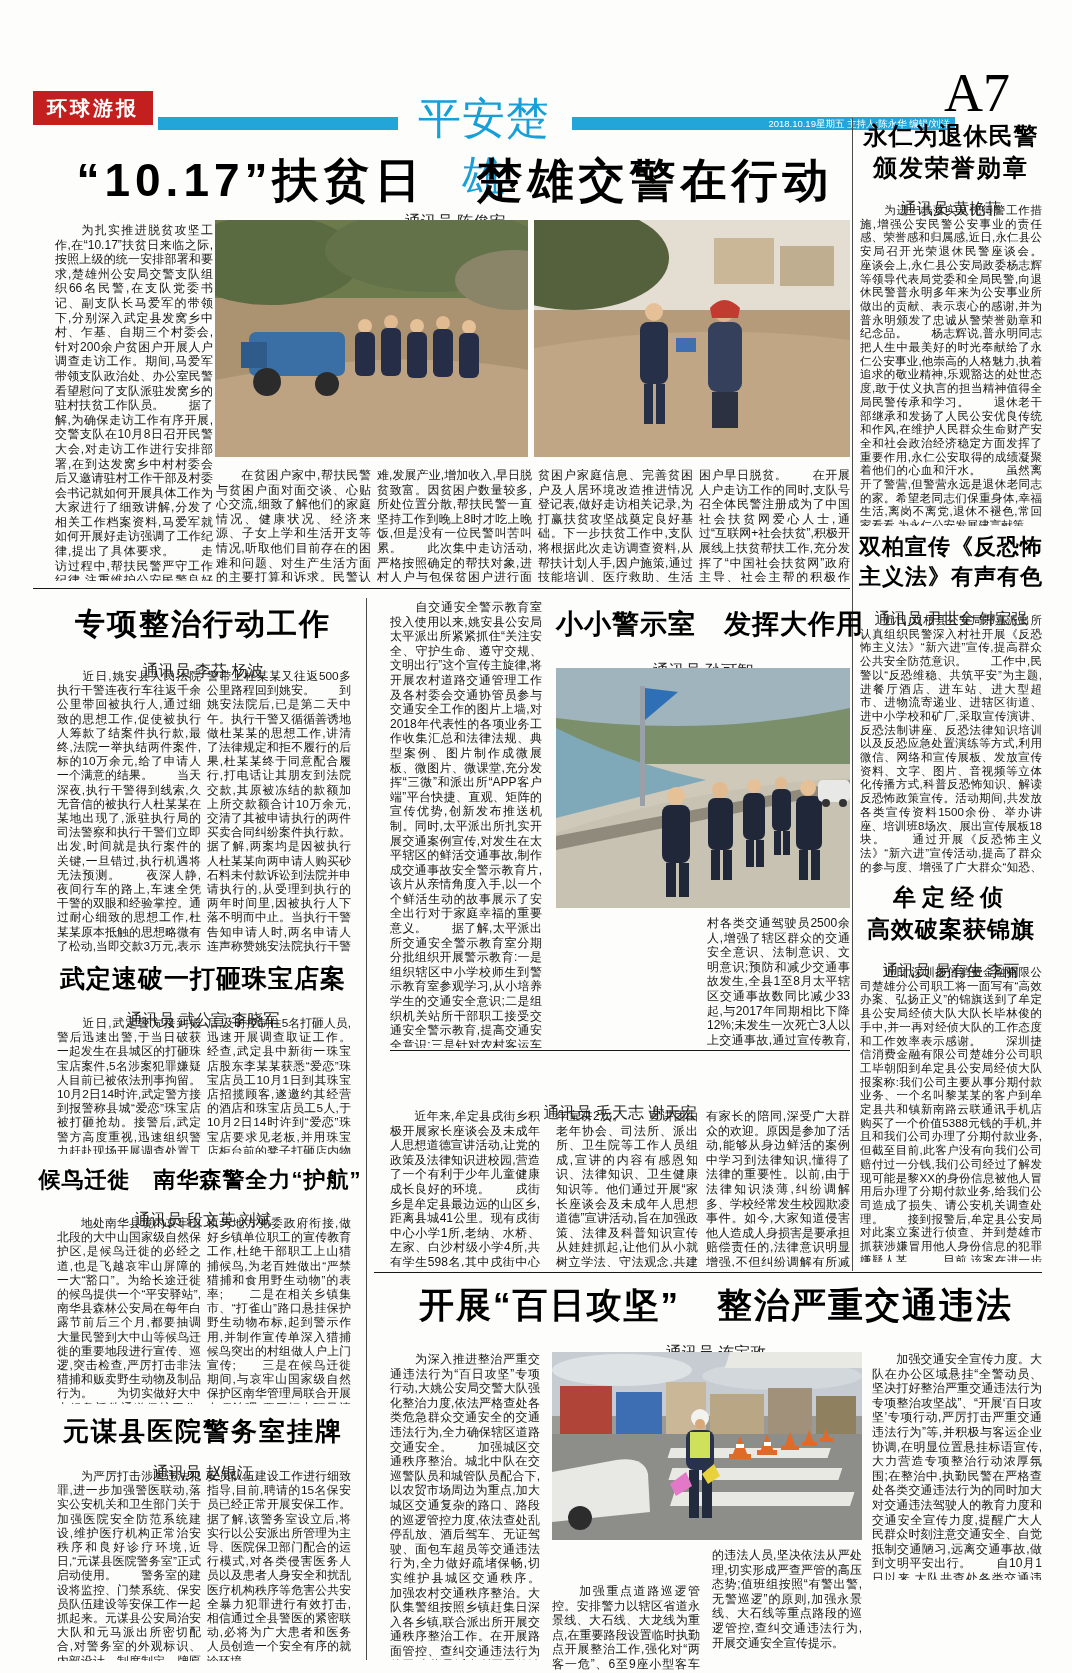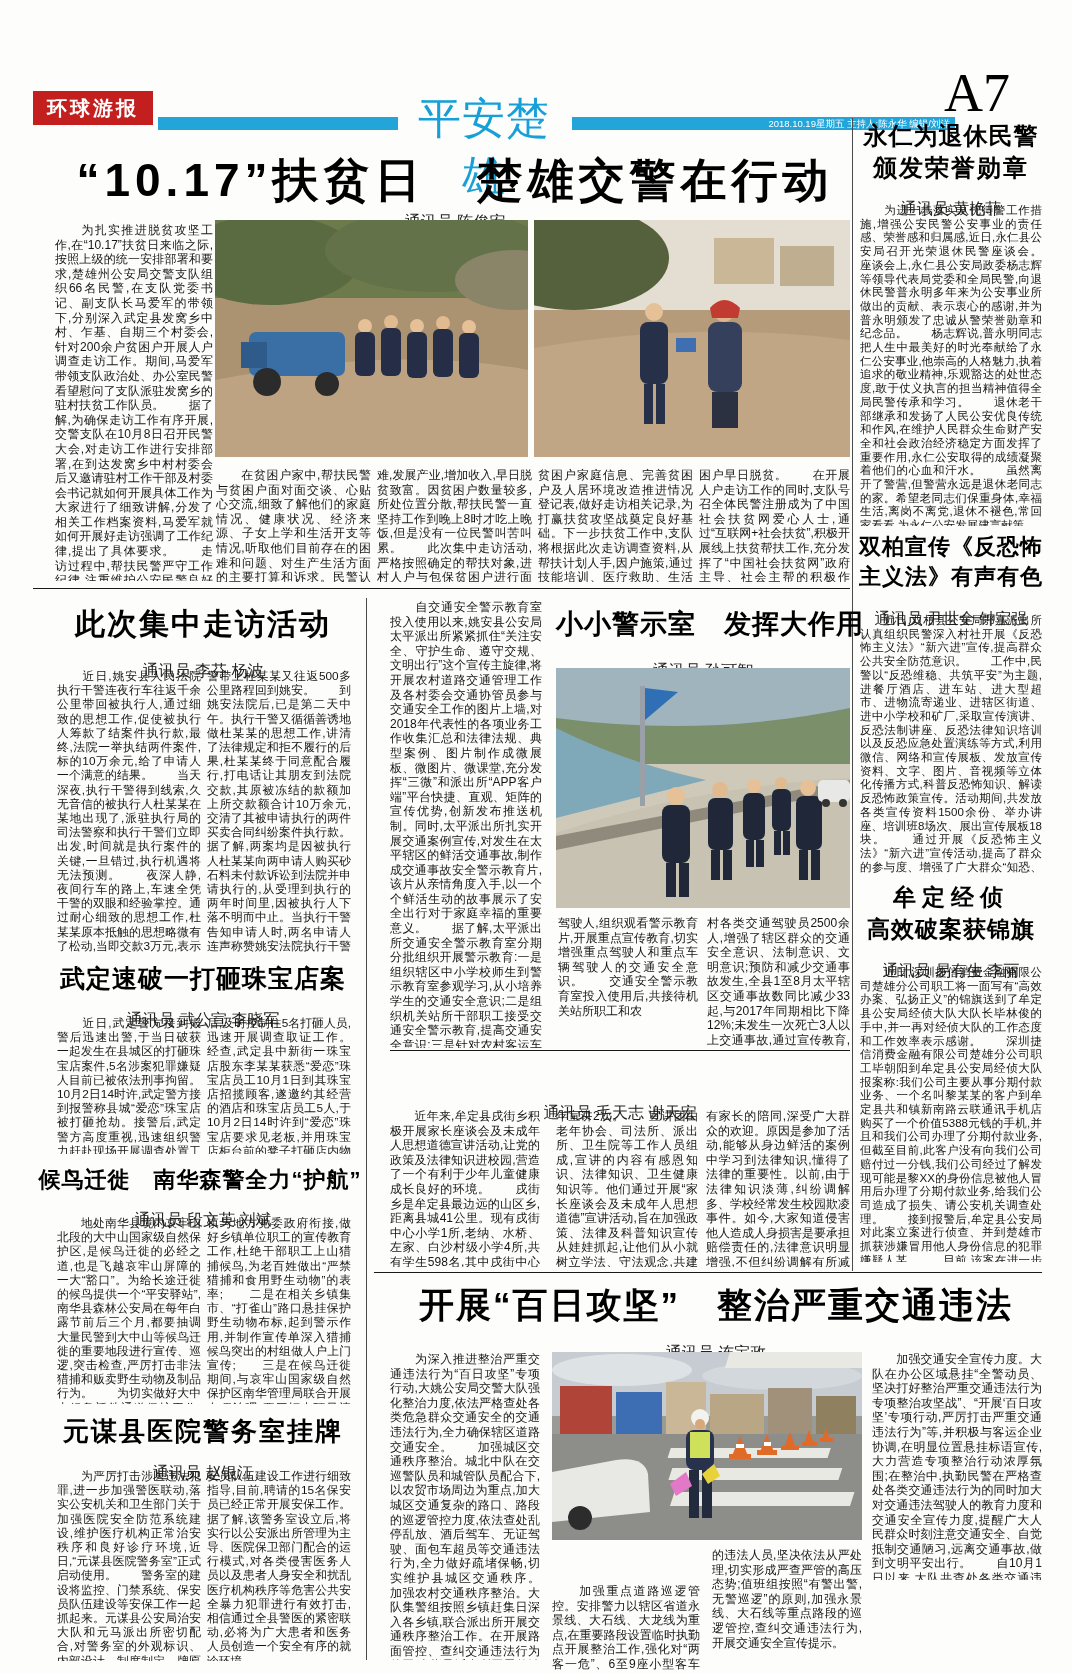--- a/index.html
+++ b/index.html
@@ -100,21 +100,21 @@
   <div class="col" style="left:55px;top:223px;width:158px;height:358px;">　　为扎实推进脱贫攻坚工作,在“10.17”扶贫日来临之际,按照上级的统一安排部署和要求,楚雄州公安局交警支队组织66名民警,在支队党委书记、副支队长马爱军的带领下,分别深入武定县发窝乡中村、乍基、自期三个村委会,针对200余户贫困户开展人户调查走访工作。期间,马爱军带领支队政治处、办公室民警看望慰问了支队派驻发窝乡的驻村扶贫工作队员。　　据了解,为确保走访工作有序开展,交警支队在10月8日召开民警大会,对走访工作进行安排部署,在到达发窝乡中村村委会后又邀请驻村工作干部及村委会书记就如何开展具体工作为大家进行了细致讲解,分发了相关工作档案资料,马爱军就如何开展好走访强调了工作纪律,提出了具体要求。　　走访过程中,帮扶民警严守工作纪律,注重维护公安民警良好形象、克服山高、路远、天寒的困难,挨家挨户地走访查看了贫困户家庭的生产生活情况,得到了贫困群众的一致好评。</div>
   <div class="col" style="left:216px;top:468px;width:155px;height:114px;">　　在贫困户家中,帮扶民警与贫困户面对面交谈、心贴心交流,细致了解他们的家庭情况、健康状况、经济来源、子女上学和生活开支等情况,听取他们目前存在的困难和问题、对生产生活方面的主要打算和诉求。民警认真填写帮扶入户调查表格,并鼓励他们树立信心,克服困</div>
   <div class="col" style="left:377px;top:468px;width:155px;height:114px;">难,发展产业,增加收入,早日脱贫致富。因贫困户数量较多,所处位置分散,帮扶民警一直坚持工作到晚上8时才吃上晚饭,但是没有一位民警叫苦叫累。　　此次集中走访活动,严格按照确定的帮扶对象,进村人户与包保贫困户进行面对面交流,准确掌握</div>
   <div class="col" style="left:538px;top:468px;width:155px;height:114px;">贫困户家庭信息、完善贫困户及人居环境改造推进情况登记表,做好走访相关记录,为打赢扶贫攻坚战奠定良好基础。下一步扶贫工作中,支队将根据此次走访调查资料,从帮扶计划人手,因户施策,通过技能培训、医疗救助、生活救助等措施,实打实的将帮扶落实到位,确保贫</div>
   <div class="col" style="left:699px;top:468px;width:151px;height:114px;">困户早日脱贫。　　在开展人户走访工作的同时,支队号召全体民警注册成为了中国社会扶贫网爱心人士,通过“互联网+社会扶贫”,积极开展线上扶贫帮扶工作,充分发挥了“中国社会扶贫网”政府主导、社会主帮的积极作用。</div>
 
   <div class="abs rule-h" style="left:33px;top:588px;width:817px;"></div>
   <div class="abs rule-v" style="left:366px;top:598px;height:1062px;"></div>
   <div class="abs rule-v" style="left:852px;top:118px;height:1153px;"></div>
 
-  <div class="abs hl" style="left:55px;top:604px;width:296px;font-size:30px;letter-spacing:2px;">此次集中走访活动</div>
+  <div class="abs hl" style="left:55px;top:604px;width:296px;font-size:30px;letter-spacing:2px;">专项整治行动工作</div>
   <div class="abs by" style="left:55px;top:648px;width:296px;">通讯员 李芬 杨波</div>
   <div class="col col-sm" style="left:57px;top:669px;width:144px;height:284px;">　　近日,姚安县人民法院执行干警连夜行车往返千余公里带回被执行人,通过细致的思想工作,促使被执行人筹款了结案件执行款,最终,法院一举执结两件案件,标的10万余元,给了申请人一个满意的结果。　　当天深夜,执行干警得到线索,久无音信的被执行人杜某某在某地出现了,派驻执行局的司法警察和执行干警们立即出发,时间就是执行案件的关键,一旦错过,执行机遇将无法预测。　　夜深人静,夜间行车的路上,车速全凭干警的双眼和经验掌控。通过耐心细致的思想工作,杜某某原本抵触的思想略微有了松动,当即交款3万元,表示其余款额想办法筹措后交到法院。针对案情,执行干</div>
   <div class="col col-sm" style="left:207px;top:669px;width:144px;height:284px;">警带上杜某某又往返500多公里路程回到姚安。　　到姚安法院后,已是第二天中午。执行干警又循循善诱地做杜某某的思想工作,讲清了法律规定和拒不履行的后果,杜某某终于同意配合履行,打电话让其朋友到法院交款,其原被冻结的款额加上所交款额合计10万余元,交清了其被申请执行的两件买卖合同纠纷案件执行款。　　据了解,两案均是因被执行人杜某某向两申请人购买砂石料未付款诉讼到法院并申请执行的,从受理到执行的两年时间里,因被执行人下落不明而中止。当执行干警告知申请人时,两名申请人连声称赞姚安法院执行干警为经营者和工人办了一件实事,帮助他们解决了燃眉之急的大问题。</div>
 
   <div class="abs hl" style="left:55px;top:962px;width:296px;font-size:25px;letter-spacing:1px;">武定速破一打砸珠宝店案</div>
   <div class="abs by" style="left:55px;top:997px;width:296px;">通讯员 武公宣 李晓军</div>
   <div class="col col-sm" style="left:57px;top:1016px;width:144px;height:138px;">　　近日,武定警方接到报警后迅速出警,于当日破获一起发生在县城区的打砸珠宝店案件,5名涉案犯罪嫌疑人目前已被依法刑事拘留。　　10月2日14时许,武定警方接到报警称县城“爱恋”珠宝店被打砸抢劫。接警后,武定警方高度重视,迅速组织警力赶赴现场开展调查处置工作。民警到达该珠宝店</div>
   <div class="col col-sm" style="left:207px;top:1016px;width:144px;height:138px;">后,及时控制住5名打砸人员,迅速开展调查取证工作。　　经查,武定县中新街一珠宝店股东李某某获悉“爱恋”珠宝店员工10月1日到其珠宝店招揽顾客,遂邀约其经营的酒店和珠宝店员工5人,于10月2日14时许到“爱恋”珠宝店要求见老板,并用珠宝店柜台前的凳子打砸店内物品。　　目前,案件正在一步调查审理中。</div>
 
   <div class="abs hl" style="left:38px;top:1165px;width:324px;font-size:22px;letter-spacing:1px;">候鸟迁徙　南华森警全力“护航”</div>
@@ -162,21 +162,20 @@
           <rect x="240" y="128" width="26" height="54" rx="7"></rect>
           <rect x="243" y="182" width="9" height="30"></rect>
           <rect x="255" y="182" width="9" height="30"></rect>
       </g>
       <rect x="262" y="112" width="32" height="22" rx="5" fill="#e8e8e6"></rect>
       <circle cx="270" cy="135" r="4" fill="#333"></circle>
         <circle cx="287" cy="135" r="4" fill="#333"></circle>
     </svg>
   </div>
 
-  <div class="col" style="left:558px;top:916px;width:140px;height:130px;">驾驶人,组织观看警示教育片,开展重点宣传教育,切实增强重点驾驶人和重点车辆驾驶人的交通安全意识。　　交通安全警示教育室投入使用后,共接待机关站所职工和农</div>
   <div class="col" style="left:707px;top:916px;width:143px;height:130px;">村各类交通驾驶员2500余人,增强了辖区群众的交通安全意识、法制意识、文明意识;预防和减少交通事故发生,全县1至8月太平辖区交通事故数同比减少33起,与2017年同期相比下降12%;未发生一次死亡3人以上交通事故,通过宣传教育,更好地维护了人民群众的生命财产安全,营造了安全、畅通、和谐的农村道路交通环境。</div>
 
   <div class="abs rule-h" style="left:390px;top:1050px;width:460px;"></div>
 
   <div class="abs by" style="left:390px;top:1090px;width:460px;">通讯员 毛天志 谢天宏</div>
   <div class="col" style="left:390px;top:1109px;width:150px;height:158px;">　　近年来,牟定县戌街乡积极开展家长座谈会及未成年人思想道德宣讲活动,让党的政策及法律知识进校园,营造了一个有利于少年儿童健康成长良好的环境。　　戌街乡是牟定县最边远的山区乡,距离县城41公里。现有戌街中心小学1所,老纳、水桥、左家、白沙村级小学4所,共有学生598名,其中戌街中心小学有学生314名。每一年,由乡机关工委组织的家长座谈会及未成年人思想道德宣讲团到各村级小学宣讲1次,中心小学每</div>
   <div class="col" style="left:556px;top:1109px;width:142px;height:158px;">年宣讲2次。　　宣讲团由老年协会、司法所、派出所、卫生院等工作人员组成,宣讲的内容有感恩知识、法律知识、卫生健康知识等。他们通过开展“家长座谈会及未成年人思想道德”宣讲活动,旨在加强政策、法律及科普知识宣传从娃娃抓起,让他们从小就树立学法、守法观念,共建和谐、文明的社会。　　戌街乡司法所长尹天平说:“我们乡开展的‘家长座谈会及未成年人思想道德’宣讲活动,有师生的参与、</div>
   <div class="col" style="left:706px;top:1109px;width:144px;height:158px;">有家长的陪同,深受广大群众的欢迎。原因是参加了活动,能够从身边鲜活的案例中学习到法律知识,懂得了法律的重要性。以前,由于法律知识淡薄,纠纷调解多、学校经常发生校园欺凌事件。如今,大家知道侵害他人造成人身损害是要承担赔偿责任的,法律意识明显增强,不但纠纷调解有所减少,近3年来没有发生一起校园欺凌事件,而且助人为乐、拾金不昧的情况还不时发生,社会风气有了较大好转,创建了有利于少年儿童的健康成长的社会环境。”</div>
 
   <div class="abs rule-h" style="left:374px;top:1272px;width:668px;"></div>

